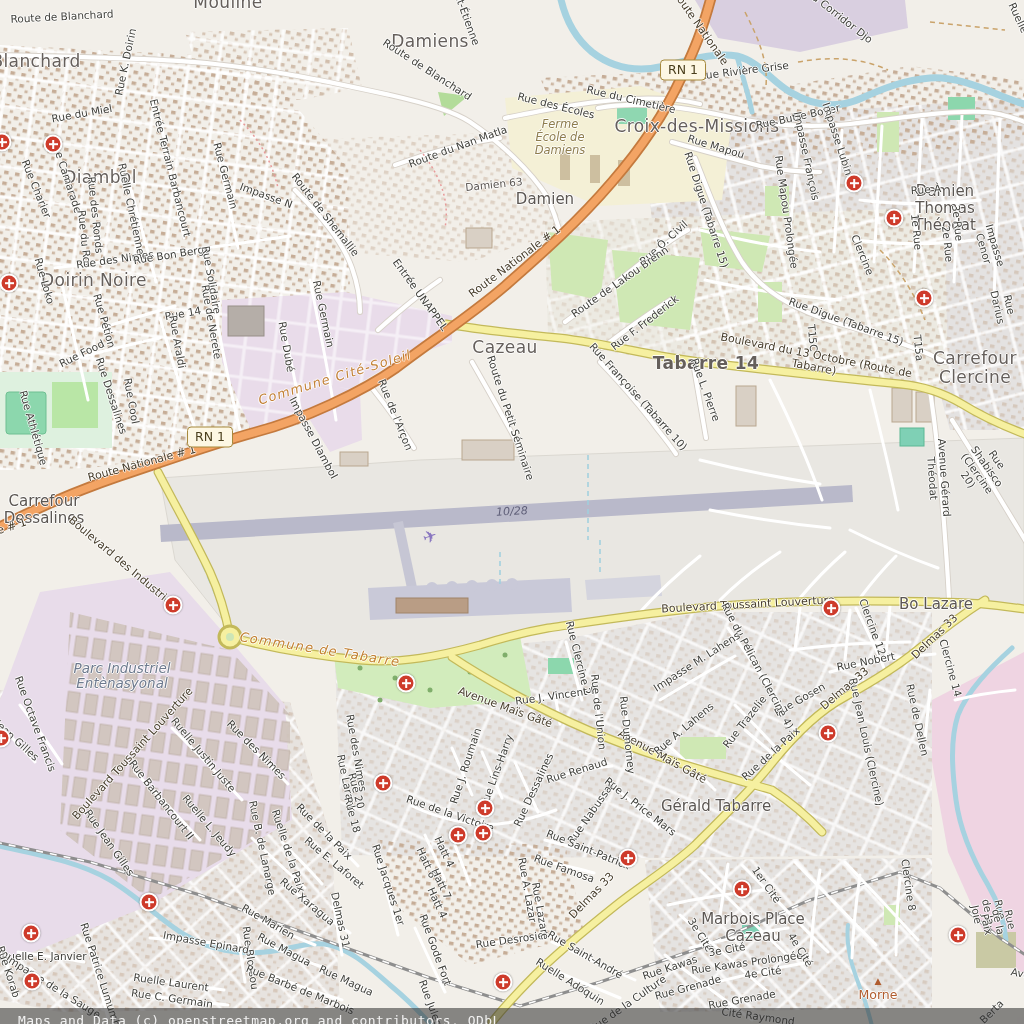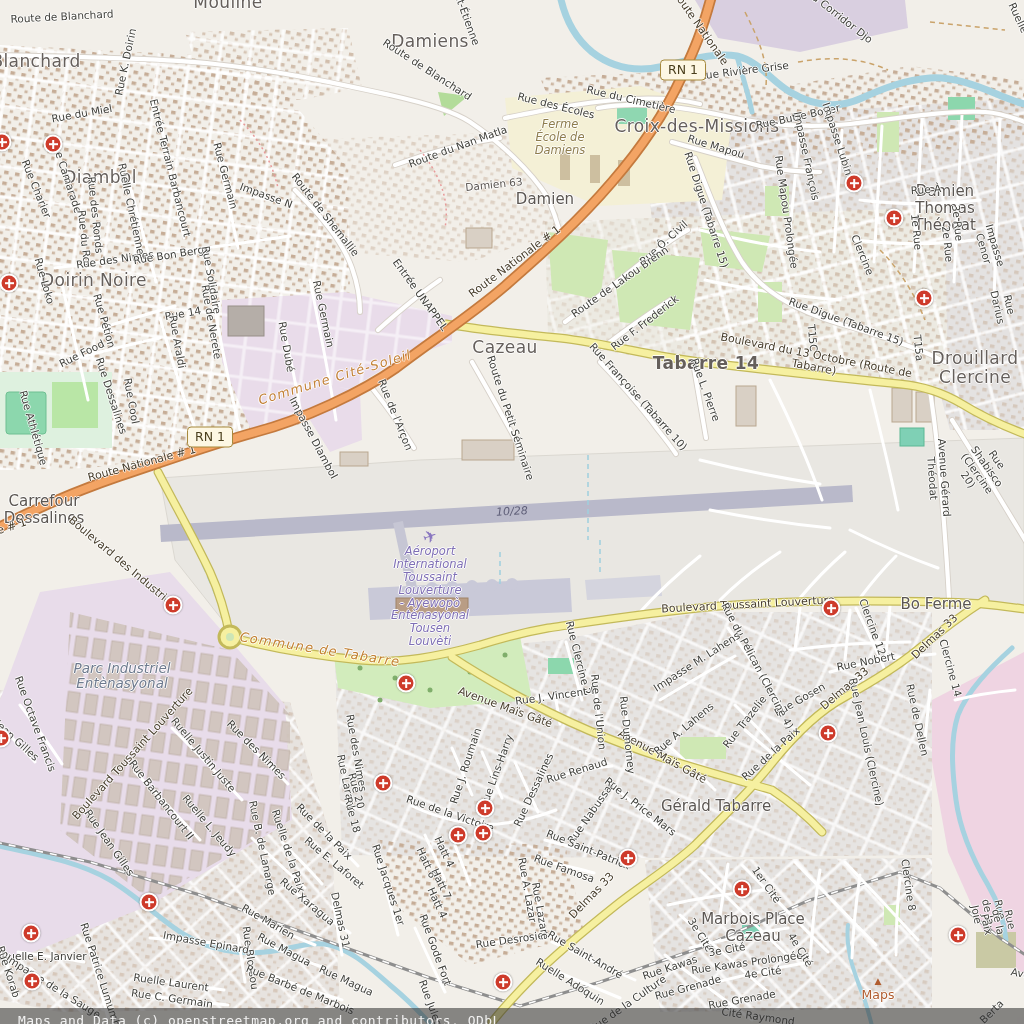--- a/index.html
+++ b/index.html
@@ -258,46 +258,38 @@
       <div class="lbl pl" style="left: 36px; top: 62px; --r: 0deg;">Blanchard</div>
       <div class="lbl pl" style="left: 228px; top: 3px; --r: 0deg;">Mouline</div>
       <div class="lbl pl" style="left: 100px; top: 178px; --r: 0deg;">Diambol</div>
       <div class="lbl pl" style="left: 94px; top: 281px; --r: 0deg;">Doirin Noire</div>
       <div class="lbl pl" style="left: 430px; top: 42px; --r: 0deg;">Damiens</div>
       <div class="lbl p" style="left: 545px; top: 199px; --r: 0deg;">Damien</div>
       <div class="lbl ps" style="left: 494px; top: 185px; --r: -6deg;">Damien 63</div>
       <div class="lbl pl" style="left: 697px; top: 127px; --r: 0deg;">Croix-des-Missions</div>
       <div class="lbl pl" style="left: 505px; top: 348px; --r: 0deg;">Cazeau</div>
       <div class="lbl pl" style="left: 706px; top: 364px; font-weight: bold; --r: 0deg;">Tabarre 14</div>
-      <div class="lbl pl" style="left: 975px; top: 368px; --r: 0deg;">Drouillard Clercine</div>
+      <div class="lbl pl" style="left: 975px; top: 368px; --r: 0deg;">Carrefour Clercine</div>
       <div class="lbl p" style="left: 44px; top: 510px; --r: 0deg;">Carrefour
 Dessalines</div>
       <div class="lbl p" style="left: 945px; top: 208px; --r: 0deg;">Damien Thomas
 Théodat</div>
-      <div class="lbl p" style="left: 936px; top: 604px; --r: 0deg;">Bo Ferme</div>
+      <div class="lbl p" style="left: 936px; top: 604px; --r: 0deg;">Bo Lazare</div>
       <div class="lbl p" style="left: 716px; top: 806px; --r: 0deg;">Gérald Tabarre</div>
       <div class="lbl p" style="left: 753px; top: 928px; --r: 0deg;">Marbois Place
 Cazeau</div>
       <div class="lbl i" style="left: 122px; top: 676px; --r: 0deg;">Parc Industriel
 Entènasyonal</div>
       <div class="lbl lu" style="left: 560px; top: 137px; --r: 0deg;">Ferme
 École de
 Damiens</div>
-      <div class="lbl a" style="left: 430px; top: 596px; --r: 0deg;">Aéroport
-International
-Toussaint
-Louverture
-- Ayewopò
-Entènasyonal
-Tousen
-Louvèti</div>
       <div class="lbl ai" style="left: 430px; top: 537px; --r: -20deg;">✈</div>
       <div class="lbl rw" style="left: 512px; top: 512px; --r: -3deg;">10/28</div>
       <div class="lbl pki" style="left: 878px; top: 981px; --r: 0deg;">▲</div>
-      <div class="lbl pk" style="left: 878px; top: 995px; --r: 0deg;">Maps</div>
+      <div class="lbl pk" style="left: 878px; top: 995px; --r: 0deg;">Morne</div>
       <div class="lbl b" style="left: 335px; top: 378px; --r: -17deg;">Commune Cité-Soleil</div>
       <div class="lbl b" style="left: 320px; top: 650px; --r: 9deg;">Commune de Tabarre</div>
       <div class="lbl r" style="left: 700px; top: 28px; --r: 55deg;">Route Nationale</div>
       <div class="lbl r" style="left: 515px; top: 262px; --r: -37deg;">Route Nationale # 1</div>
       <div class="lbl r" style="left: 142px; top: 464px; --r: -15deg;">Route Nationale # 1</div>
       <div class="lbl r" style="left: 12px; top: 527px; --r: -18deg;">e # 1</div>
       <div class="lbl r" style="left: 815px; top: 362px; --r: 11deg;">Boulevard du 13 Octobre (Route de Tabarre)</div>
       <div class="lbl r" style="left: 122px; top: 563px; --r: 40deg;">Boulevard des Industries</div>
       <div class="lbl r" style="left: 748px; top: 605px; --r: -3deg;">Boulevard Toussaint Louverture</div>
       <div class="lbl r" style="left: 133px; top: 754px; --r: -48deg;">Boulevard Toussaint Louverture</div>

